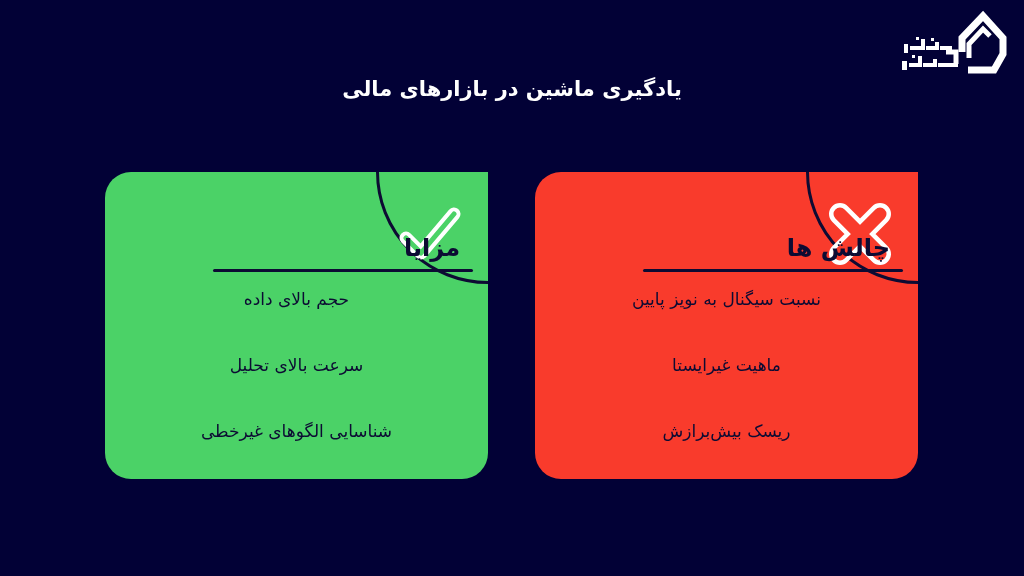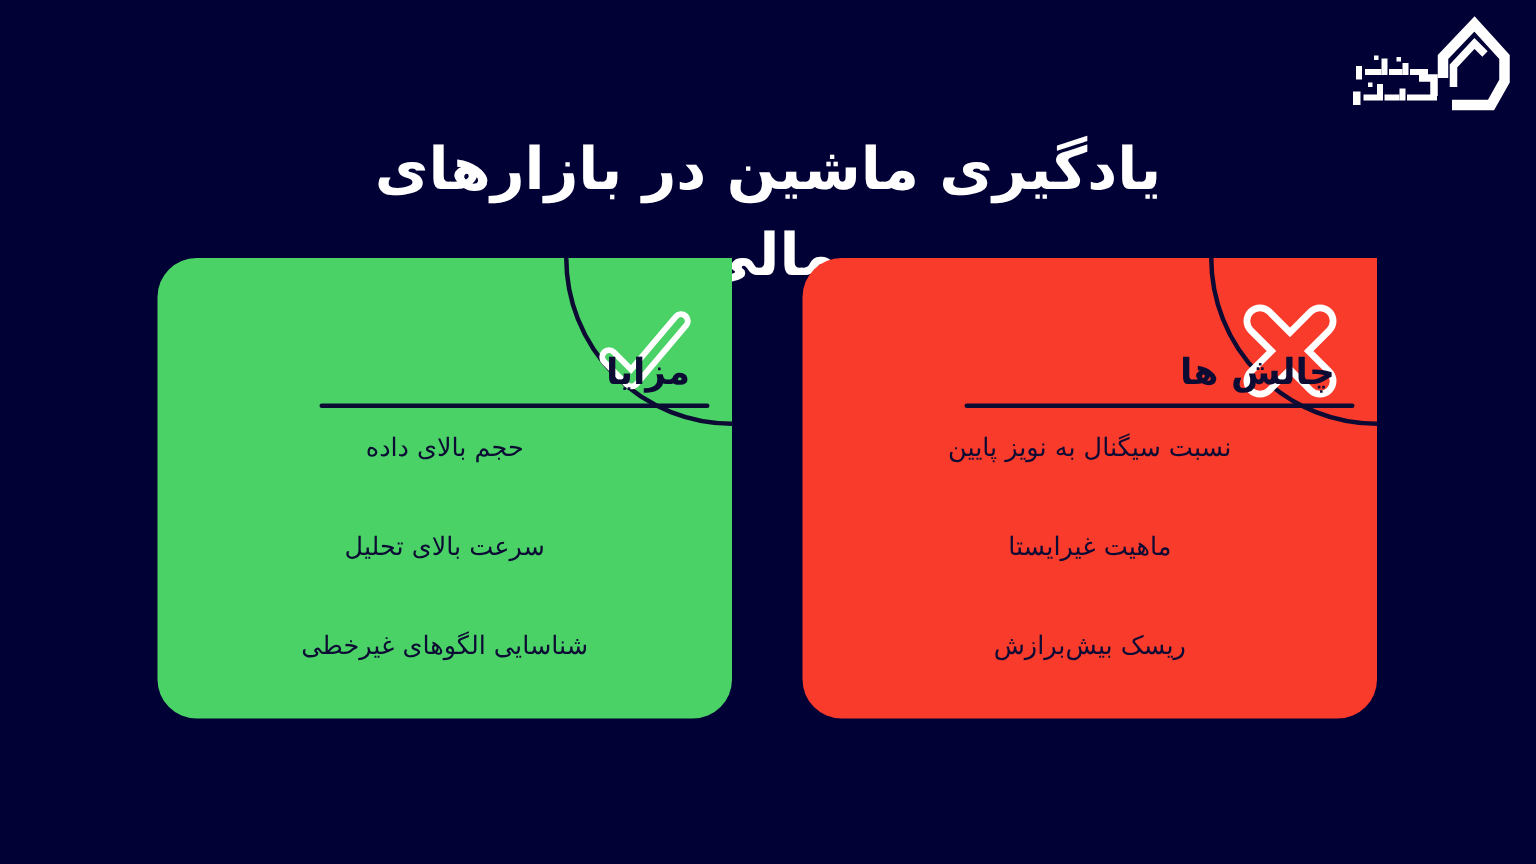--- a/index.html
+++ b/index.html
@@ -34,21 +34,21 @@
   }
 
   
   .page-title {
     position: absolute;
     top: 60px;
     left: 0;
     right: 0;
     text-align: center;
     color: #ffffff;
-    font-size: 39px;
+    font-size: 21px;
     font-weight: bold;
     line-height: 1.45;
     letter-spacing: 0;
     direction: rtl;
     padding: 0 200px;
   }
 
   
   .card {
     position: absolute;

